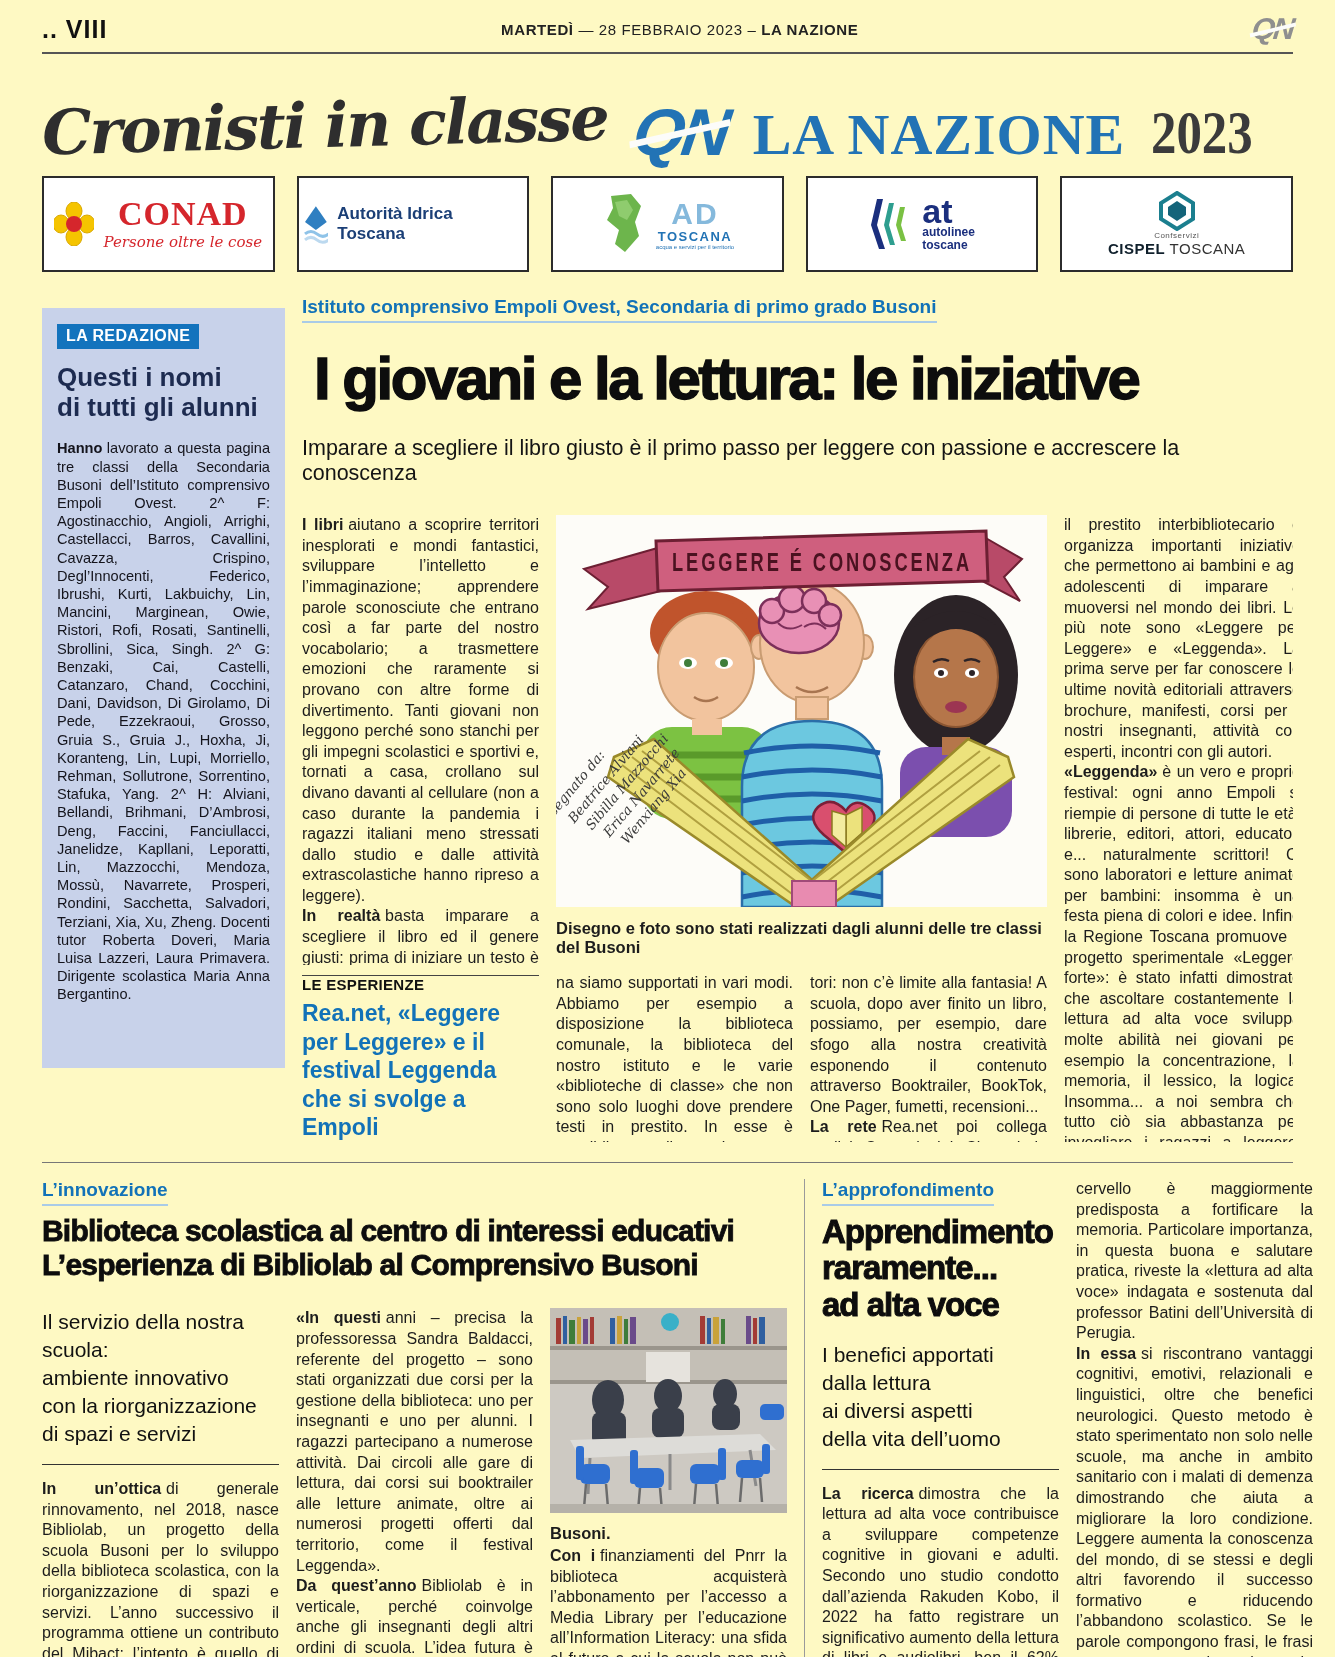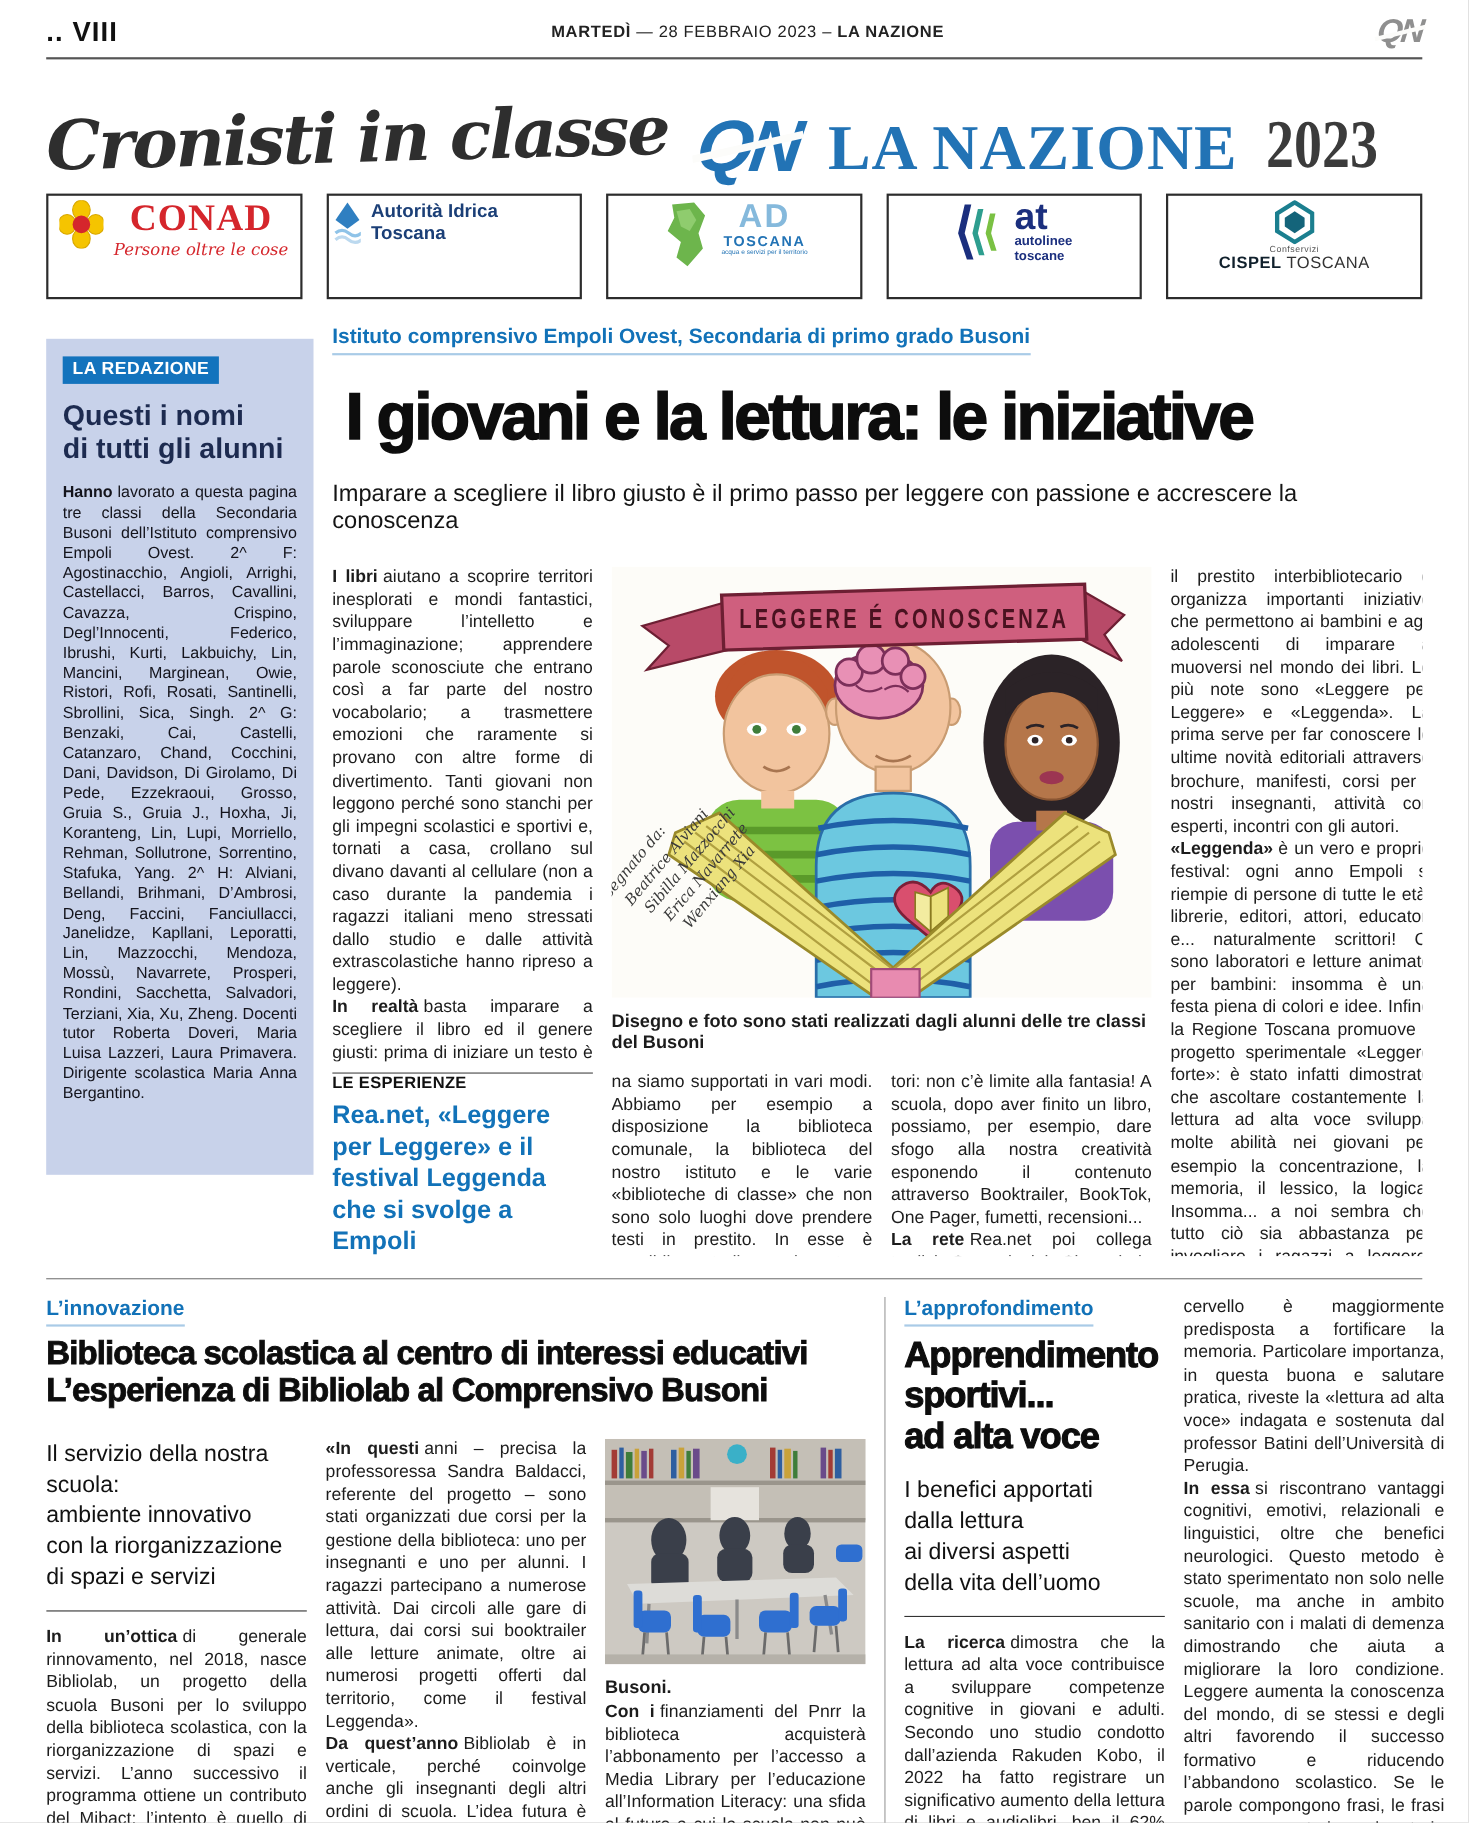--- a/index.html
+++ b/index.html
@@ -1,39 +1,39 @@
 <!DOCTYPE html>
 <html lang="it"><head>
 <meta charset="utf-8">
 <style>
   * { margin:0; padding:0; box-sizing:border-box; }
   body { background:#888; }
   .page {
-    width:1335px; height:1657px; margin:0 auto; background:#ffffff;
+    width:1335px; height:1657px; margin:0 auto; background:#fef9c3;
     overflow:hidden; position:relative;
     font-family:"Liberation Sans", sans-serif; color:#1c1c1c;
   }
   
   .hdr { display:flex; align-items:center; justify-content:space-between; padding:10px 42px 0; height:48px; }
   .pagenum { font-size:25px; font-weight:700; letter-spacing:1px; color:#111; }
   .dateline { font-size:15px; letter-spacing:.6px; color:#222; }
   .dateline .b { font-weight:700; }
   .qn-mini { position:relative; font-weight:700; font-style:italic; font-size:30px; color:#8f8f8f; transform:skewX(-6deg); letter-spacing:-2px; }
   .qn-mini::after { content:""; position:absolute; left:-6%; right:-6%; top:48%; height:4px; background:#fcfcfa; transform:rotate(-14deg); }
   .hdr-rule { border-top:2px solid #555; margin:4px 42px 0; }
   
   .masthead { display:flex; align-items:flex-end; gap:26px; padding:12px 42px 4px; height:112px; }
   .script-title { font-family:"DejaVu Serif", serif; font-style:italic; font-weight:700; font-size:62px; color:#2e2e2e; letter-spacing:-2px; transform:rotate(-1.5deg); }
   .qn-big { position:relative; font-weight:700; font-style:italic; font-size:66px; color:#2273b5; transform:skewX(-8deg); letter-spacing:-3px; line-height:.9; }
   .qn-big::after { content:""; position:absolute; left:-4%; right:-4%; top:46%; height:7px; background:#fcfcfa; transform:rotate(-13deg); }
   .brand-big { font-family:"Liberation Serif", serif; font-weight:700; font-size:58px; color:#2273b5; letter-spacing:1px; line-height:.95; }
   .year-big { font-family:"Liberation Serif", serif; font-weight:700; font-size:62px; color:#3b3b3b; transform:scaleX(.82); transform-origin:left bottom; line-height:.95; }
   
   .sponsors { display:flex; gap:22px; padding:10px 42px 0; height:106px; }
-  .sponsor { flex:1; border:2px solid #2c2c2c; background:#fff; display:flex; justify-content:center; gap:9px; overflow:hidden; padding:4px; }
+  .sponsor { flex:1; border:2px solid #2c2c2c; background:#fff; display:flex; align-items:center; justify-content:center; gap:9px; overflow:hidden; padding:4px; }
   .conad-word { font-family:"Liberation Serif", serif; font-weight:700; font-size:34px; color:#d5262c; letter-spacing:1px; line-height:1; }
   .conad-tag { font-family:"DejaVu Serif", serif; font-style:italic; font-size:15px; color:#d5262c; margin-top:2px; }
   .ait-name { font-weight:700; font-size:17px; color:#1b3f77; }
   .sp-col { display:flex; flex-direction:column; align-items:center; }
   .ad-big { font-weight:700; font-size:30px; color:#85b9dc; line-height:1; letter-spacing:2px; }
   .ad-tosc { font-weight:700; font-size:13px; color:#2273b5; letter-spacing:1.5px; }
   .ad-sub { font-size:6px; color:#2273b5; }
   .at-big { font-weight:700; font-size:34px; color:#1b2f7e; line-height:.9; }
   .at-sub { font-weight:700; font-size:12px; color:#1b2f7e; line-height:1.1; }
   .cispel-over { font-size:8px; color:#555; letter-spacing:.5px; }
@@ -386,21 +386,21 @@
           </div>
         </div>
       </div>
     </div>
 
     <div class="vdiv"></div>
 
     <div class="deep">
       <div><span class="kicker">L’approfondimento</span></div>
       <h2 class="deep-headline">Apprendimento
-sportivi...
+raramente...
 ad alta voce</h2>
       <div class="standfirst">I benefici apportati
 dalla lettura
 ai diversi aspetti
 della vita dell’uomo</div>
       <div class="thinrule"></div>
       <div class="bodytext">
         <p><span class="lead">La ricerca</span><span>dimostra che la lettura ad alta voce contribuisce a sviluppare competenze cognitive in giovani e adulti. Secondo uno studio condotto dall’azienda Rakuden Kobo, il 2022 ha fatto registrare un significativo aumento della lettura di libri e audiolibri, ben il 62% rispetto al 2021. Si legge soprattutto nelle ore serali, quando l’attività del</span></p>
       </div>
     </div>

